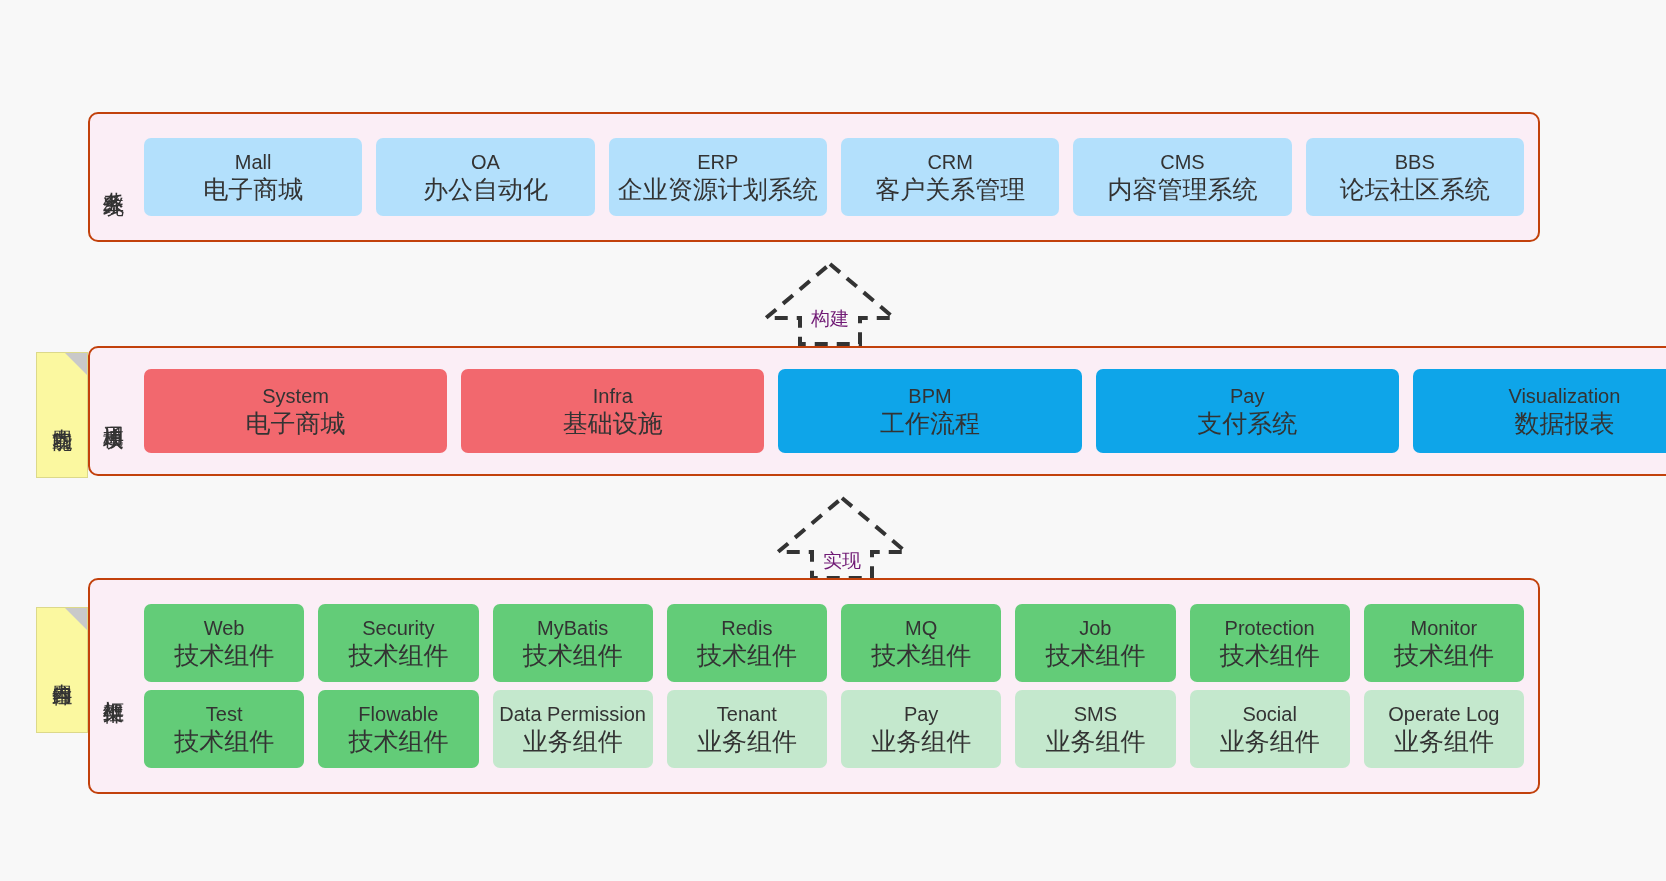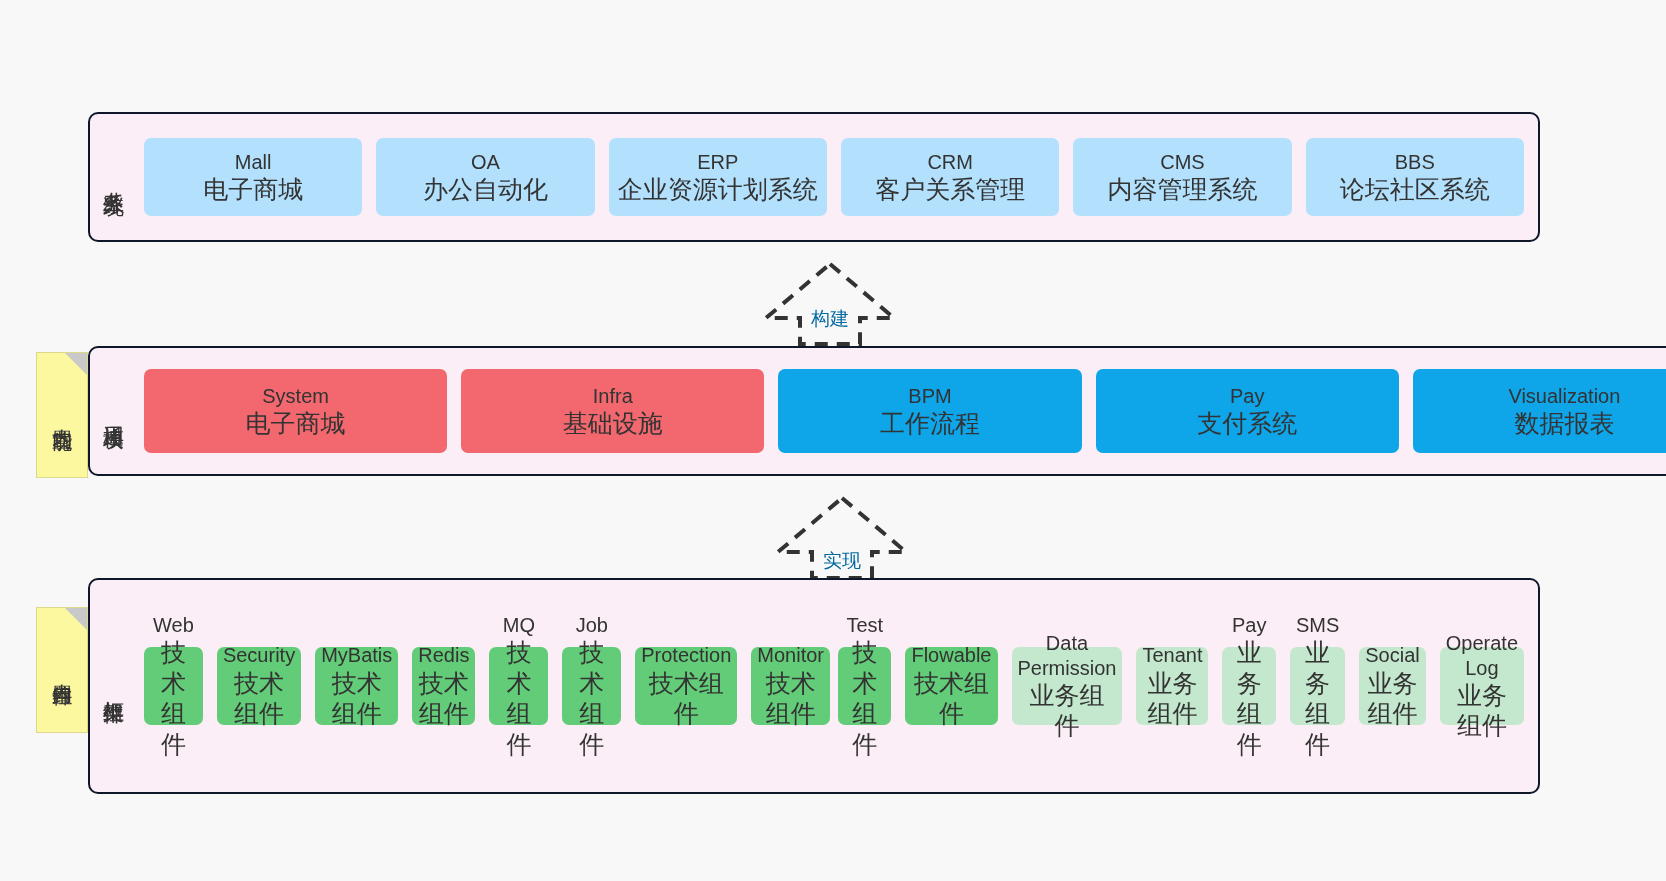--- a/index.html
+++ b/index.html
@@ -18,21 +18,21 @@
 
   .canvas {
     position: absolute;
     inset: 0;
   }
 
   
   .layer {
     position: absolute;
     background: #fbeef6;
-    border: 2px solid #0f172a;
+    border: 2px solid #c2410c;
     border-radius: 10px;
     box-sizing: border-box;
     display: flex;
     align-items: stretch;
   }
 
   .layer-title {
     flex: 0 0 auto;
     width: 46px;
     display: flex;
@@ -50,21 +50,21 @@
   .layer-body {
     flex: 1 1 auto;
     display: flex;
     align-items: center;
     gap: 14px;
     padding: 0 14px 0 8px;
     box-sizing: border-box;
   }
 
   .layer-body.two-rows {
-    flex-direction: row;
+    flex-direction: column;
     justify-content: center;
     gap: 8px;
     padding: 14px 14px 14px 8px;
   }
 
   .row {
     display: flex;
     width: 100%;
     gap: 14px;
   }
@@ -122,21 +122,21 @@
   
   .arrow {
     position: absolute;
   }
   .arrow svg { display: block; }
   .arrow-label {
     position: absolute;
     left: 50%;
     transform: translateX(-50%);
     font-size: 19px;
-    color: #0369a1;
+    color: #701a75;
     background: #f8f8f8;
     padding: 0 3px;
     white-space: nowrap;
   }
 </style>
 </head>
 <body>
 
 <div class="canvas">
 

